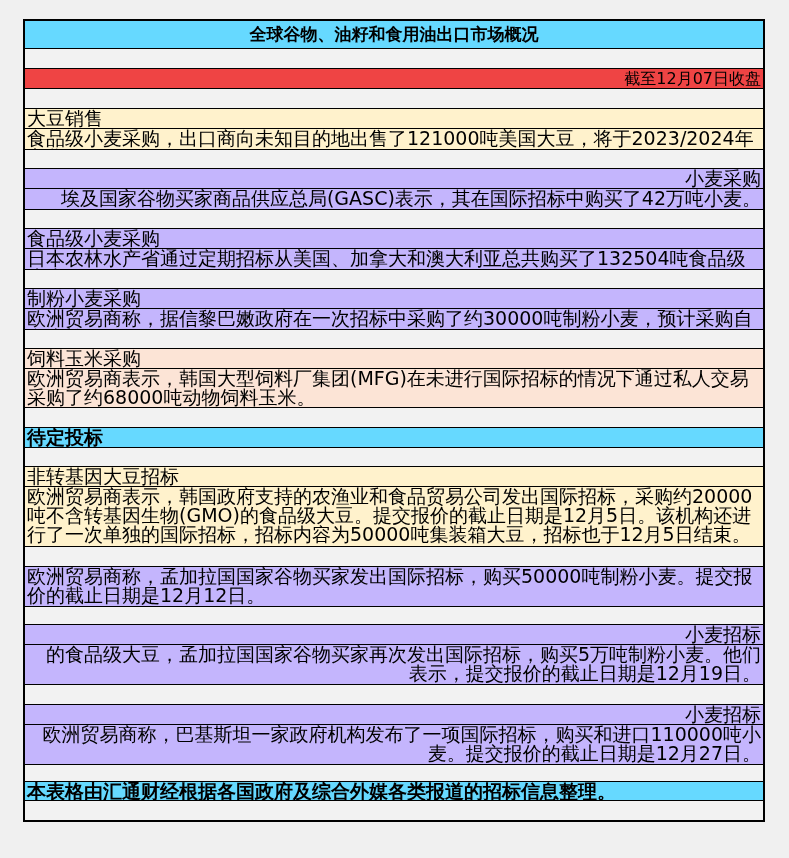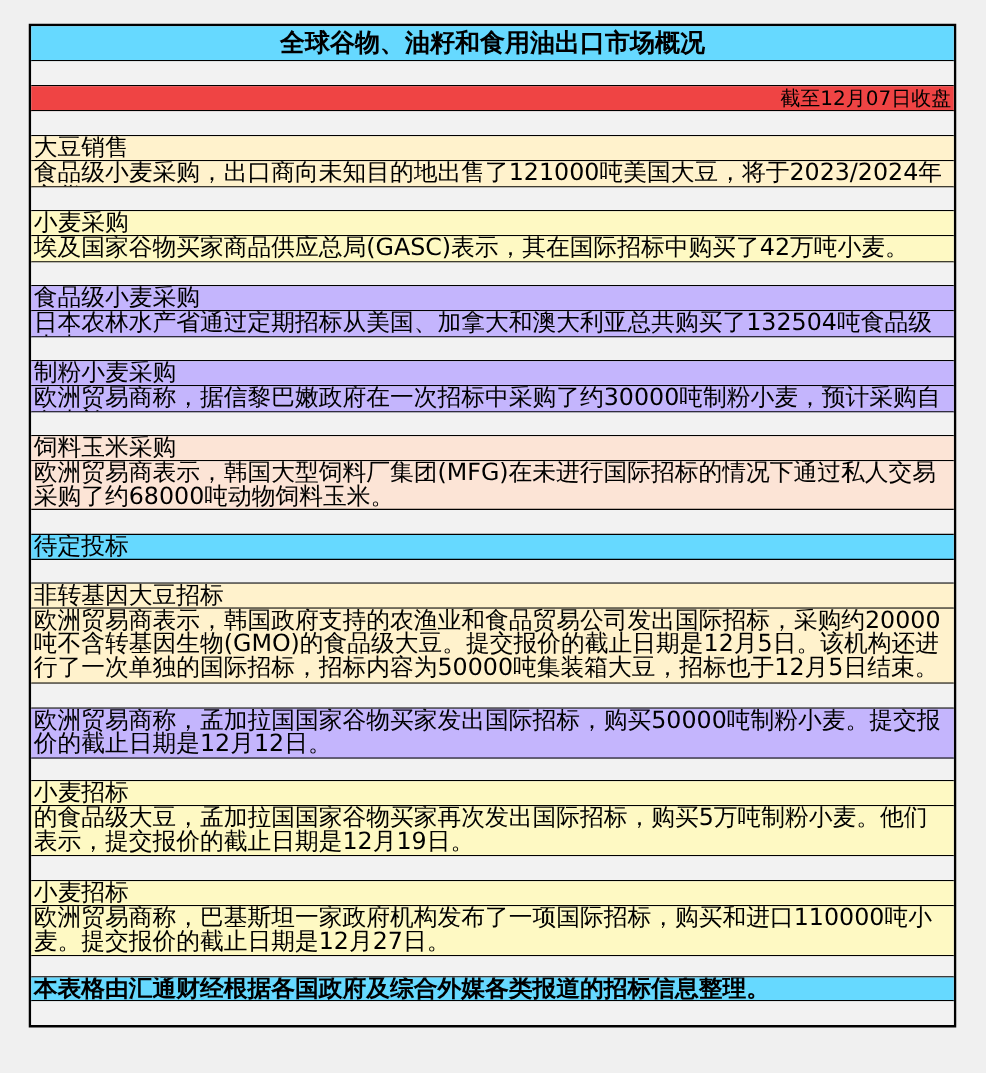--- a/index.html
+++ b/index.html
@@ -4,28 +4,28 @@
 <style>
   html, body { margin:0; padding:0; background:#f0f0f0; }
   body { width:789px; height:858px; position:relative; overflow:hidden;
          font-family:"DejaVu Sans", "Liberation Sans", sans-serif; color:#000; }
   .sheet { position:absolute; left:23px; top:19px; width:738px;
            border:2px solid #000; background:#f2f2f2; }
   .row { box-sizing:border-box; border-bottom:1px solid #000; font-size:19px;
          line-height:19px; padding:0 2px; overflow:hidden; word-break:break-all; }
   .row:last-child { border-bottom:none; }
   .title { background:#66d9ff; text-align:center; font-family:"DejaVu Serif","Liberation Serif",serif;
-           font-weight:bold; font-size:20px; height:28px; line-height:27px; }
+           font-weight:bold; font-size:17px; height:28px; line-height:27px; }
   .blank { height:20px; background:#f2f2f2; }
   .date { height:20px; text-align:right; background:#ef4444; font-size:16px; }
   .c-soy { background:#fff2cc; }
-  .c-wheat { background:#fef9c3; }
+  .c-wheat { background:#c4b5fd;text-align:right; }
   .c-cyan { background:#c4b5fd; }
   .c-corn { background:#fce4d6; }
-  .c-blue { background:#66d9ff; }
+  .c-blue { background:#66d9ff;font-weight:bold; }
   .hdr { height:20px; }
   .body1 { min-height:21px; }
   .footer { font-weight:bold; font-family:"DejaVu Serif","Liberation Serif",serif; height:19px; line-height:18px; }
 </style>
 </head>
 <body>
 
 <div class="sheet">
   <div class="row title">全球谷物、油籽和食用油出口市场概况</div>
   <div class="row blank"></div>

